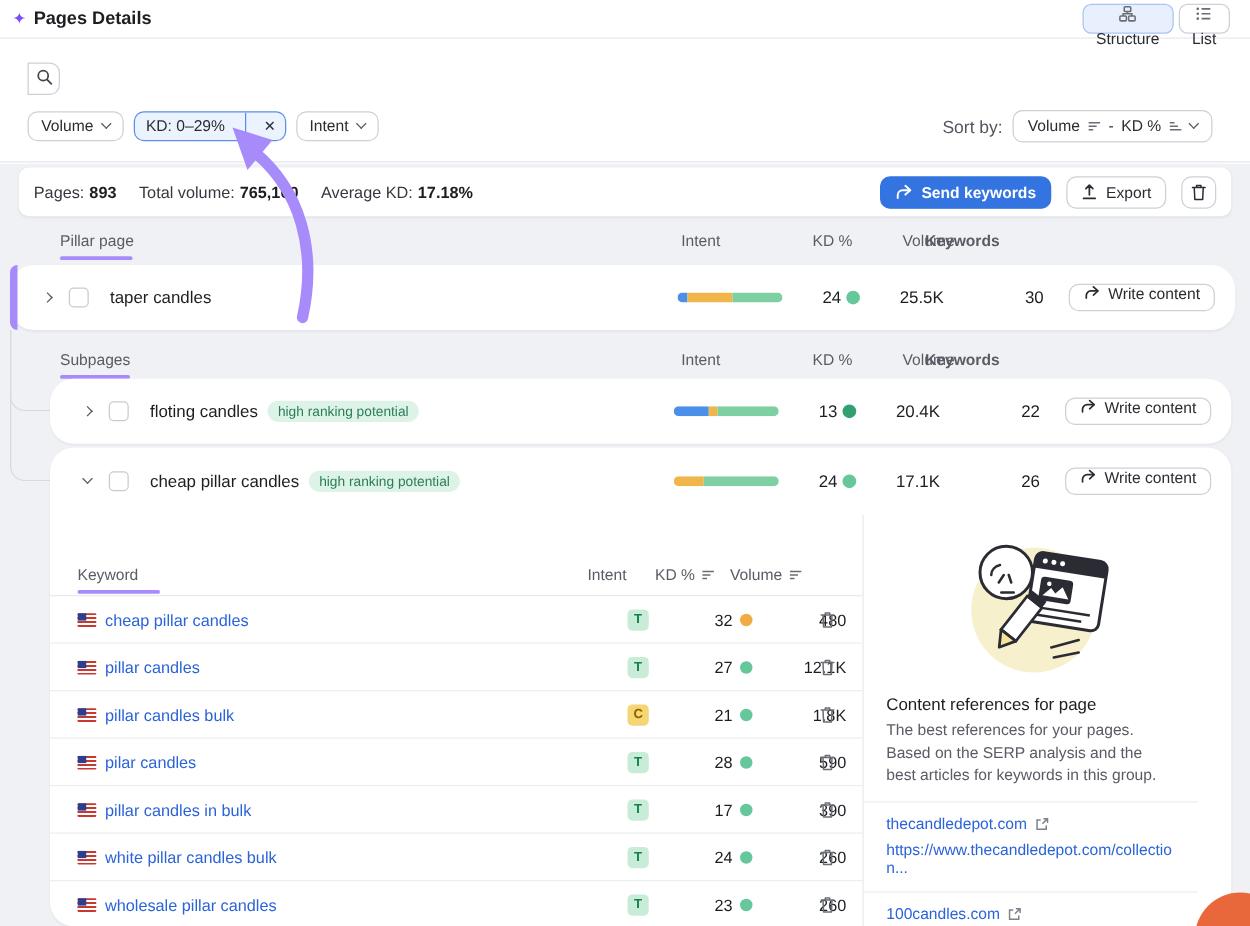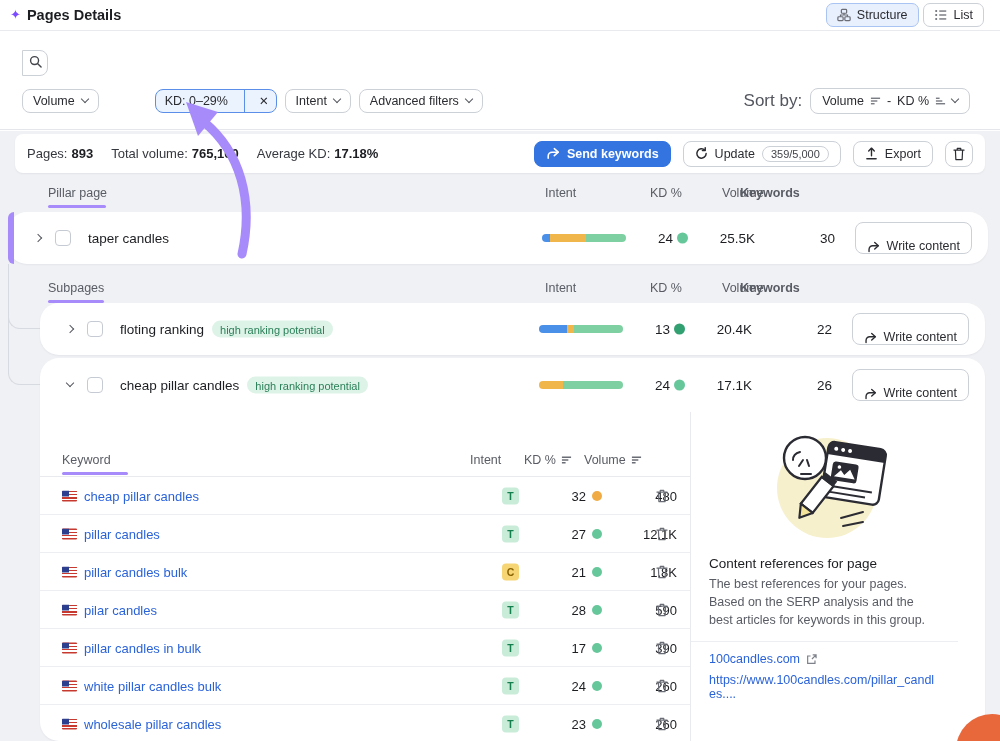--- a/index.html
+++ b/index.html
@@ -6,40 +6,40 @@
   html,body { width:1000px; height:741px; }
   body { font-family:"Liberation Sans", sans-serif; font-size:13px; color:#25262b; background:#fff; }
   #app { position:relative; width:1000px; height:741px; overflow:hidden; background:#fff; }
 
   
   .topbar { position:absolute; left:0; top:0; width:1000px; height:31px; background:#fff; border-bottom:1px solid #e9eaee; display:flex; align-items:center; justify-content:space-between; padding:0 16px 0 10px; z-index:2; }
   .title-wrap { display:flex; align-items:center; gap:6px; }
   .sparkle { color:#7c4dff; font-size:13px; line-height:1; position:relative; top:-1px; }
   .page-title { font-size:14.5px; font-weight:bold; color:#1d1e22; }
   .view-toggle { display:flex; gap:4px; }
-  .toggle-btn { display:flex; align-items:center; gap:6px; height:24px; padding:0 10px; border:1px solid #ccd0d7; border-radius:7px; background:#fff; font-size:12.5px; color:#2b2c31; cursor:pointer; }
+  .toggle-btn { display:flex; align-items:center; gap:6px; height:24px; padding:0 10px; border:1px solid #ccd0d7; border-radius:7px; background:#fff; font-size:12.5px; color:#2b2c31; cursor:pointer;flex-direction:column; }
   .toggle-btn.active { background:#e9f0fd; border-color:#a9c4f2; }
   .toggle-btn svg { display:block; }
 
   
   .filterbar { position:absolute; left:0; top:31px; width:1000px; height:99px; background:#fff; border-bottom:1px solid #e4e6eb; z-index:1; }
   .search-row { position:absolute; left:22px; top:19px; display:flex; }
   .search-input { width:186px; height:26px; border:1px solid #ccd0d7; border-right:none; border-radius:8px 0 0 8px; padding:0 10px; font-size:12.5px; color:#25262b; outline:none; font-family:"Liberation Sans",sans-serif; }
   .search-input::placeholder { color:#7d818a; }
   .search-btn { width:26px; height:26px; border:1px solid #ccd0d7; border-radius:0 8px 8px 0; background:#fff; display:flex; align-items:center; justify-content:center; cursor:pointer; color:#43454b; }
   .chips-row { position:absolute; left:22px; top:58px; display:flex; gap:8px; align-items:center; }
   .chip { display:flex; align-items:center; gap:7px; height:24px; padding:0 10px; border:1px solid #ccd0d7; border-radius:8px; background:#fff; font-size:12.5px; color:#2b2c31; cursor:pointer; }
-  .chip.active { background:#ebf3fe; border-color:#5b8ee8; padding:0; overflow:hidden;margin-left:48px; }
+  .chip.active { background:#ebf3fe; border-color:#5b8ee8; padding:0; overflow:hidden; }
   .chip.active .chip-txt { padding:0 9px; }
   .chip .xdiv { width:1px; align-self:stretch; background:#5b8ee8; }
   .chip .xbtn { padding:0 7px; display:flex; align-items:center; font-size:11.5px; color:#2b2c31; cursor:pointer; height:100%; }
   .chev { display:inline-block; width:6px; height:6px; border-right:1.6px solid #55585f; border-bottom:1.6px solid #55585f; transform:rotate(45deg); position:relative; top:-2px; }
   .chev.right { transform:rotate(-45deg); top:0; }
   .sort-wrap { position:absolute; right:30px; top:57px; display:flex; align-items:center; gap:8px; }
-  .sort-label { color:#53565e; font-size:17px; }
+  .sort-label { color:#53565e; font-size:14px; }
   .sort-select { display:flex; align-items:center; gap:6px; height:26px; padding:0 11px; border:1px solid #ccd0d7; border-radius:8px; background:#fff; font-size:12.5px; cursor:pointer; color:#2b2c31; }
   .sort-ico { color:#6a6d75; display:flex; }
 
   
   .main { position:absolute; left:0; top:131px; width:1000px; height:610px; background:#f0f1f5; }
 
   .stats-card { position:absolute; left:15px; top:3px; width:970px; height:39px; background:#fff; border-radius:8px; box-shadow:0 1px 2px rgba(16,24,40,.06); display:flex; align-items:center; justify-content:space-between; padding:0 12px 0 12px; }
   .stats-left { display:flex; gap:18px; align-items:center; font-size:13px; color:#36383f; }
   .stat b { color:#1d1e22; margin-left:4px; }
   .stats-right { display:flex; gap:12px; align-items:center; }
@@ -63,21 +63,21 @@
   .checkbox { position:absolute; left:47px; top:50%; transform:translateY(-50%); width:16px; height:16px; border:1px solid #c6cad2; border-radius:4px; background:#fff; cursor:pointer; }
   .r-name { position:absolute; left:80px; top:50%; transform:translateY(-50%); font-size:13.5px; color:#1d1e22; display:flex; align-items:center; gap:8px; }
   .hrp-badge { background:#def3e7; color:#2a7f58; font-size:11px; padding:2.5px 8px; border-radius:10px; white-space:nowrap; }
   .c-bar { position:absolute; right:362px; top:50%; transform:translateY(-50%); width:84px; height:8px; border-radius:4px; overflow:hidden; display:flex; }
   .c-bar div { height:100%; }
   .c-kd { position:absolute; right:315px; top:50%; transform:translateY(-50%); font-size:13.5px; color:#1d1e22; }
   .c-dot { position:absolute; right:300px; top:50%; transform:translateY(-50%); width:11px; height:11px; border-radius:50%; }
   .c-vol { position:absolute; right:233px; top:50%; transform:translateY(-50%); font-size:13.5px; color:#1d1e22; }
   .c-kws { position:absolute; right:153px; top:50%; transform:translateY(-50%); font-size:13.5px; color:#1d1e22; }
   .c-btn { position:absolute; right:16px; top:50%; transform:translateY(-50%); }
-  .write-btn { display:flex; align-items:flex-end; gap:7px; height:32px; padding:0 11px; border:1px solid #ccd0d7; border-radius:8px; background:#fff; font-size:12.5px; color:#2b2c31; cursor:pointer; }
+  .write-btn { display:flex; align-items:flex-start; gap:7px; height:22px; padding:0 11px; border:1px solid #ccd0d7; border-radius:8px; background:#fff; font-size:12.5px; color:#2b2c31; cursor:pointer; }
 
   .connector { position:absolute; border-left:1.5px solid #d7dae0; border-bottom:1.5px solid #d7dae0; border-bottom-left-radius:12px; width:32px; }
 
   
   .expanded { left:40px; top:227px; width:945px; height:383px; overflow:hidden; }
   .exp-row { position:absolute; left:0; top:0; width:945px; height:54px; }
   .lastupdate { position:absolute; left:0; top:54px; width:650px; height:33px; background:#f3f4f7; display:flex; align-items:center; padding-left:22px; gap:7px; color:#36383f; font-size:12.5px; border-bottom:1px solid #e9eaee; }
   .lastupdate .check { color:#1f9b6e; font-weight:bold; }
   .kw-head { position:absolute; left:0; top:87px; width:650px; height:32px; border-bottom:1px solid #e9eaee; font-size:12.5px; color:#595c64; }
   .kw-head .h-kwd { position:absolute; left:22px; top:8px; }
@@ -165,24 +165,20 @@
       </button>
       <div class="chip active">
         <span class="chip-txt">KD: 0–29%</span>
         <span class="xdiv"></span>
         <span class="xbtn">✕</span>
       </div>
       <button class="chip">
         <span>Intent</span>
         <span class="chev"></span>
       </button>
-      <button class="chip">
-        <span>Advanced filters</span>
-        <span class="chev"></span>
-      </button>
     </div>
     <div class="sort-wrap">
       <span class="sort-label">Sort by:</span>
       <button class="sort-select">
         <span>Volume</span>
         <span class="sort-ico">
             <svg width="11" height="10" viewBox="0 0 12 10">
               <line x1="1" y1="2" x2="11" y2="2" stroke="currentColor" stroke-width="1.4"></line>
               <line x1="1" y1="5" x2="8" y2="5" stroke="currentColor" stroke-width="1.4"></line>
               <line x1="1" y1="8" x2="5" y2="8" stroke="currentColor" stroke-width="1.4"></line>
@@ -212,30 +208,20 @@
       </div>
       <div class="stats-right">
         <button class="btn primary">
           <span style="display:flex;">
               <svg width="14" height="13" viewBox="0 0 16 14">
                 <path d="M9.5 1.5l4.5 4-4.5 4" fill="none" stroke="#fff" stroke-width="1.8" stroke-linecap="round" stroke-linejoin="round"></path>
                 <path d="M13.5 5.5H7C4.5 5.5 2.5 7.5 2.5 10v2.5" fill="none" stroke="#fff" stroke-width="1.8" stroke-linecap="round"></path>
               </svg>
             </span>
           <span>Send keywords</span>
-        </button>
-        <button class="btn">
-          <span style="display:flex;">
-              <svg width="13" height="13" viewBox="0 0 14 14">
-                <path d="M12 7A5 5 0 1 1 10.6 3.5" fill="none" stroke="currentColor" stroke-width="1.6" stroke-linecap="round"></path>
-                <path d="M11 .8v3h-3" fill="none" stroke="currentColor" stroke-width="1.6" stroke-linecap="round" stroke-linejoin="round"></path>
-              </svg>
-            </span>
-          <span>Update</span>
-          <span class="quota-pill">359/5,000</span>
         </button>
         <button class="btn">
           <span style="display:flex;">
               <svg width="13" height="13" viewBox="0 0 14 14">
                 <path d="M7 9.5V1.5M4 4.2L7 1.2l3 3" fill="none" stroke="currentColor" stroke-width="1.5" stroke-linecap="round" stroke-linejoin="round"></path>
                 <path d="M2 12.7h10" stroke="currentColor" stroke-width="1.5" stroke-linecap="round"></path>
               </svg>
             </span>
           <span>Export</span>
         </button>
@@ -301,21 +287,21 @@
       <span class="col-kw">Keywords</span>
     </div>
 
     <div class="card" style="left:40px; top:172px; width:945px; height:52px;">
       <div class="row-inner">
         <span class="r-chevbox">
             <span class="chev right"></span>
           </span>
         <span class="checkbox"></span>
         <span class="r-name">
-          <span>floting ranking</span>
+          <span>floting candles</span>
           <span class="hrp-badge">high ranking potential</span>
         </span>
         <span class="c-bar">
             <div style="width: 33%; background: rgb(74, 144, 232);"></div>
             <div style="width: 9%; background: rgb(240, 182, 75);"></div>
             <div style="width: 58%; background: rgb(126, 208, 162);"></div>
           </span>
         <span class="c-kd">13</span>
         <span class="c-dot" style="background: rgb(51, 160, 113);"></span>
         <span class="c-vol">20.4K</span>
@@ -510,20 +496,32 @@
               <path d="M64 90h15l-7.5 12z" fill="#f3e49a" stroke="#2b2b33" stroke-width="2.2" stroke-linejoin="round"></path>
               <rect x="64" y="50" width="15" height="7" fill="#2b2b33"></rect>
             </g>
             <path d="M96 96l22-6M98 104l20-4" stroke="#2b2b33" stroke-width="2" stroke-linecap="round"></path>
           </svg>
         </div>
         <div class="refs-title">Content references for page</div>
         <div class="refs-desc">The best references for your pages. Based on the SERP analysis and the best articles for keywords in this group.</div>
         <div class="ref-item">
           <span class="ref-domain">
+            <span>thecandledepot.com</span>
+            <span class="ext">
+                <svg width="11" height="11" viewBox="0 0 12 12">
+                  <path d="M5 2.2H1.8v8h8V7" fill="none" stroke="currentColor" stroke-width="1.3"></path>
+                  <path d="M6.5 5.5L11 1M7.3 1H11v3.7" fill="none" stroke="currentColor" stroke-width="1.3"></path>
+                </svg>
+              </span>
+          </span>
+          <div class="ref-url">https://www.thecandledepot.com/collection...</div>
+        </div>
+        <div class="ref-item">
+          <span class="ref-domain">
             <span>100candles.com</span>
             <span class="ext">
                 <svg width="11" height="11" viewBox="0 0 12 12">
                   <path d="M5 2.2H1.8v8h8V7" fill="none" stroke="currentColor" stroke-width="1.3"></path>
                   <path d="M6.5 5.5L11 1M7.3 1H11v3.7" fill="none" stroke="currentColor" stroke-width="1.3"></path>
                 </svg>
               </span>
           </span>
           <div class="ref-url">https://www.100candles.com/pillar_candles....</div>
         </div>

